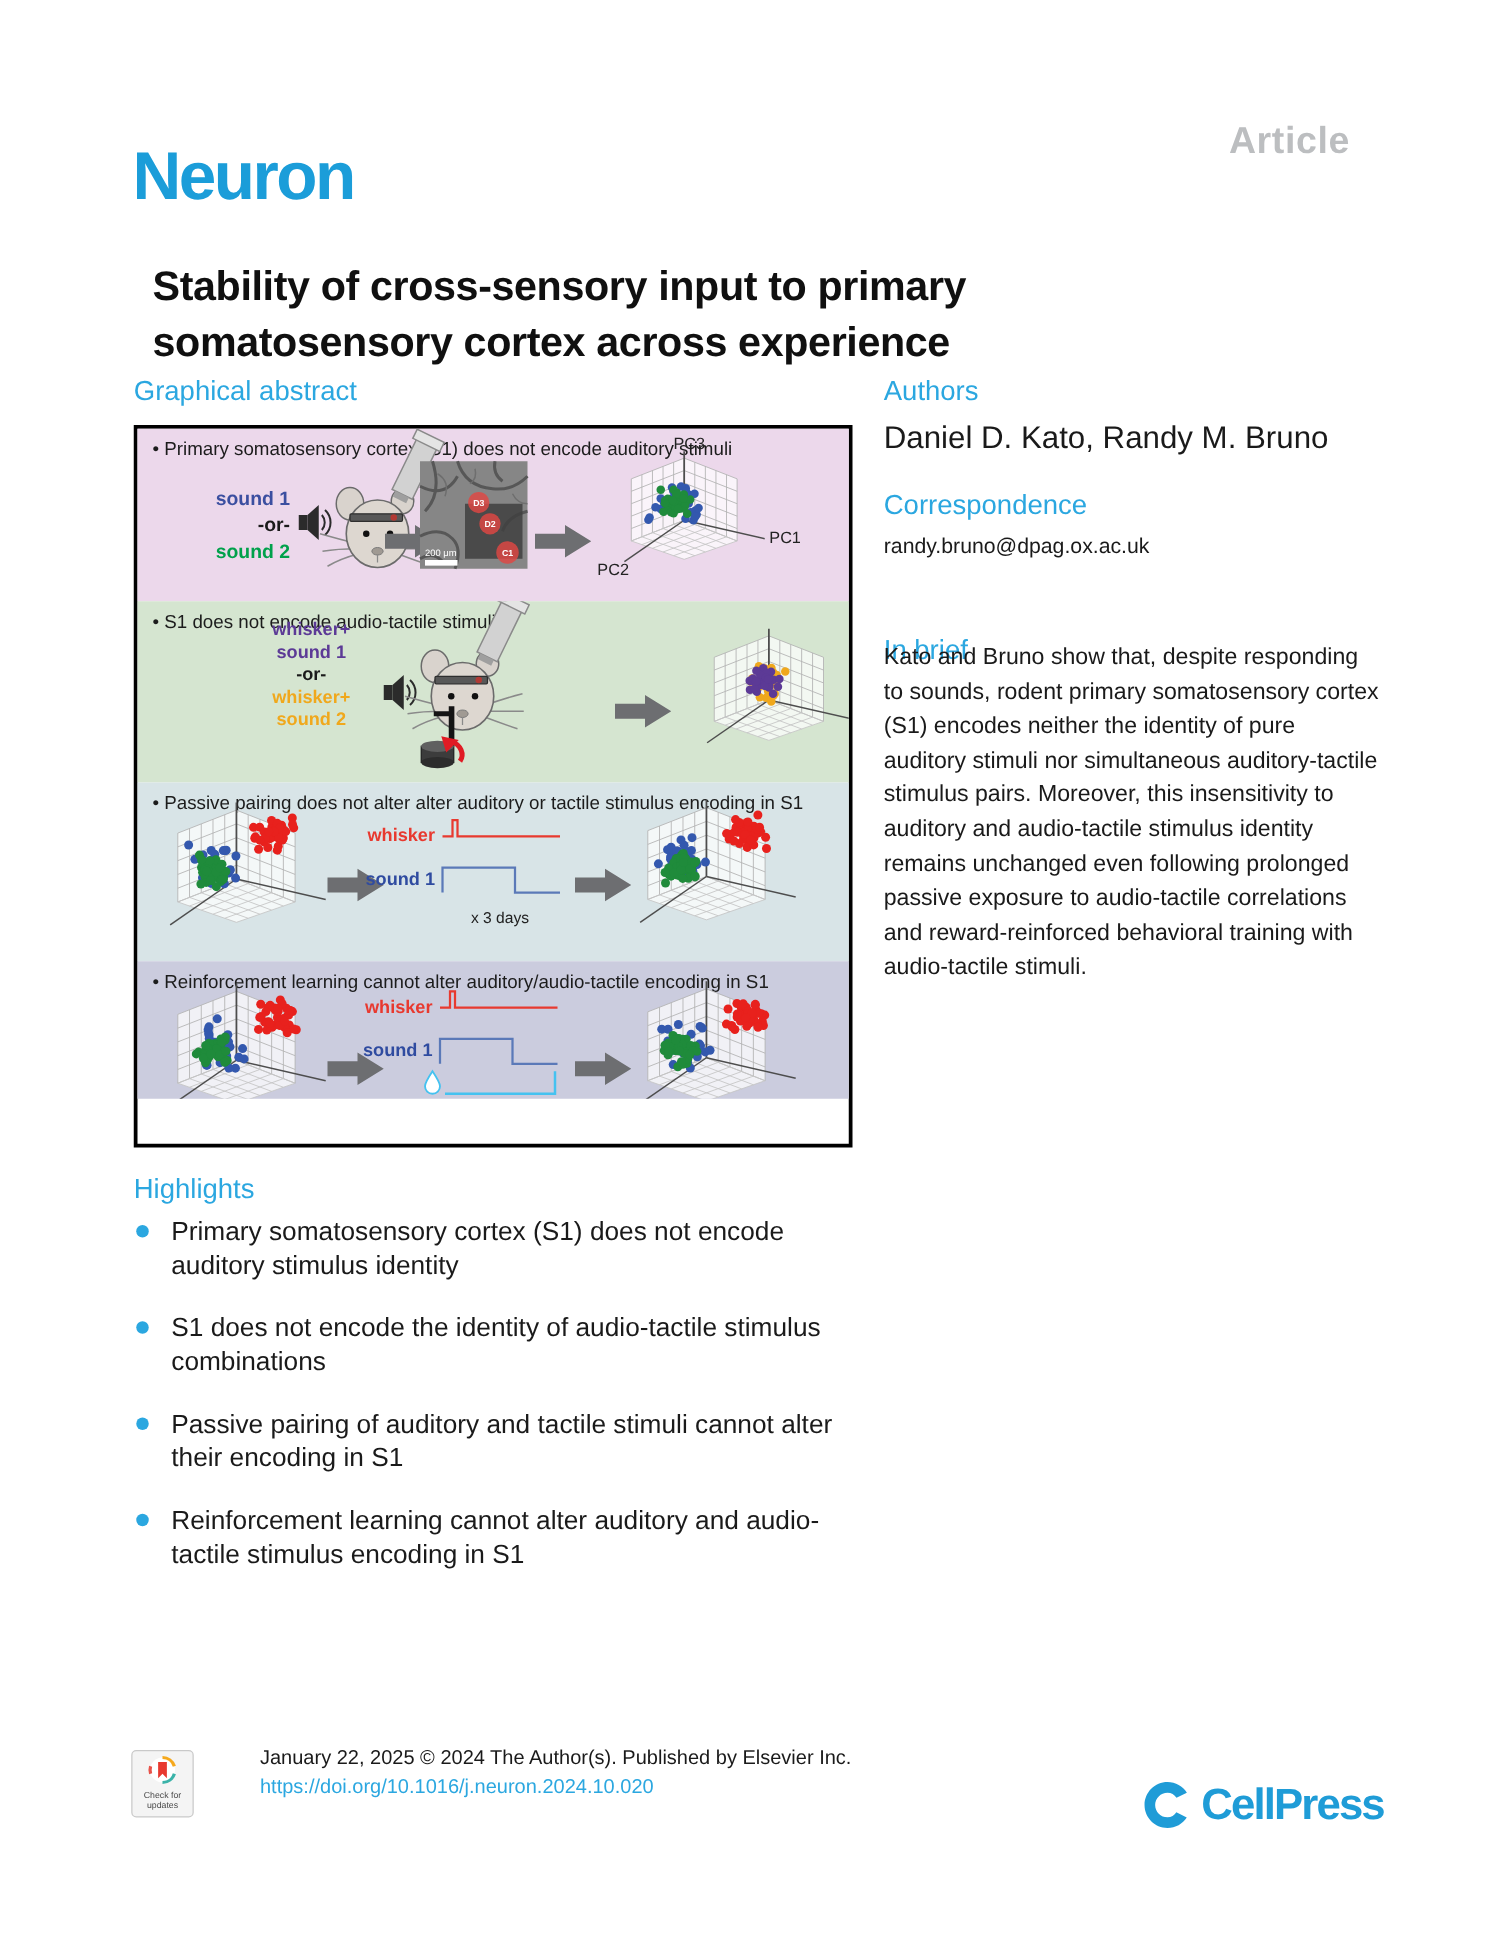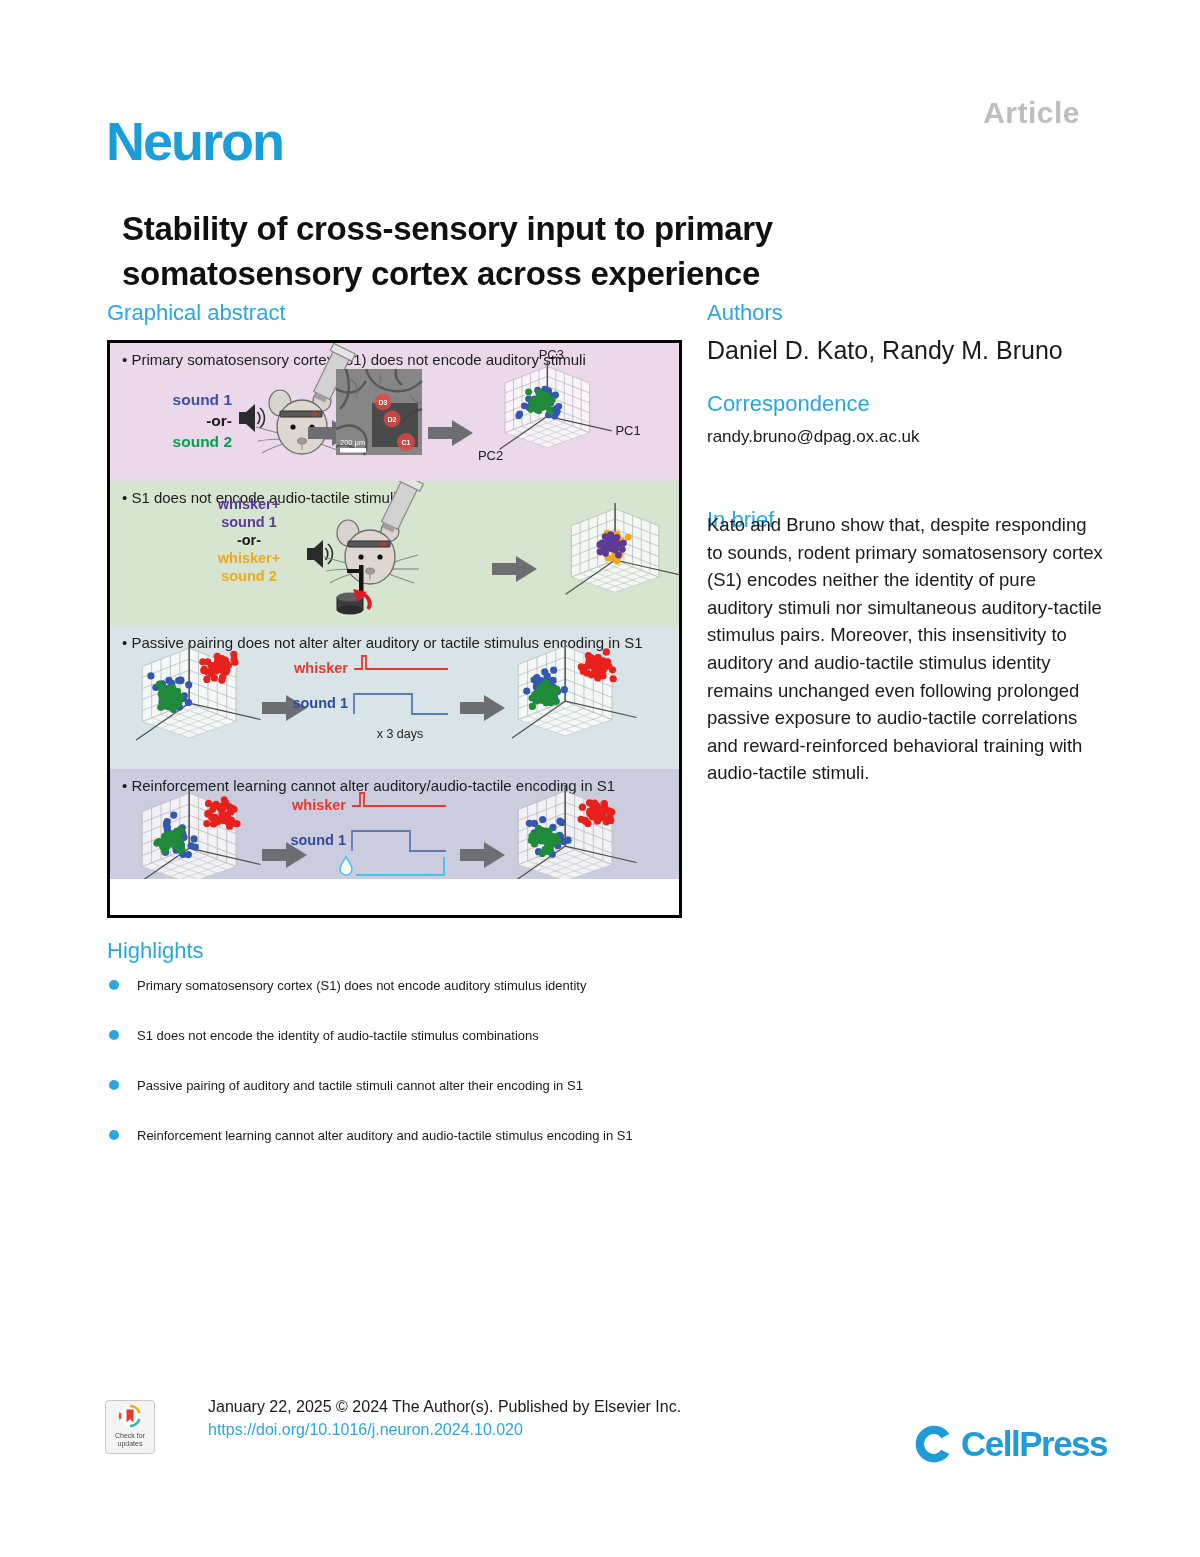--- a/index.html
+++ b/index.html
@@ -26,21 +26,21 @@
   
   #authors-head{left:707px;top:300px;}
   #authors-names{left:707px;top:336px;font-size:25px;}
   #corr-head{left:707px;top:391px;}
   #corr-email{left:707px;top:427px;font-size:17px;color:#1a1a1a;text-decoration:none;}
   #inbrief-head{left:707px;top:479px;margin-top:28px;}
   #inbrief-text{left:707px;top:511px;width:400px;font-size:18.5px;line-height:27.6px;}
   
   #hl-head{left:107px;top:938px;}
   #hl-list{left:107px;top:972px;width:600px;list-style:none;margin:0;padding:0;}
-  #hl-list li{position:relative;padding-left:30px;font-size:13px;line-height:27px;margin-bottom:23px;}
+  #hl-list li{position:relative;padding-left:30px;font-size:21px;line-height:27px;margin-bottom:23px;}
   .hl-dot{position:absolute;left:2px;top:8px;width:10px;height:10px;border-radius:50%;background:#2BA7E0;}
   
   #footer-badge{left:105px;top:1400px;width:48px;height:52px;background:#f4f4f4;border:1px solid #c9c9c9;border-radius:4px;cursor:pointer;}
   #footer-text{left:208px;top:1395px;font-size:16px;line-height:23px;}
   #footer-doi{color:#2BA7E0;text-decoration:none;}
   #cellpress{left:913px;top:1422px;display:flex;align-items:center;}
   #cellpress-name{font-size:35px;font-weight:bold;color:#1F9CD7;letter-spacing:-1.5px;margin-left:6px;}
 </style>
 </head>
 <body>

